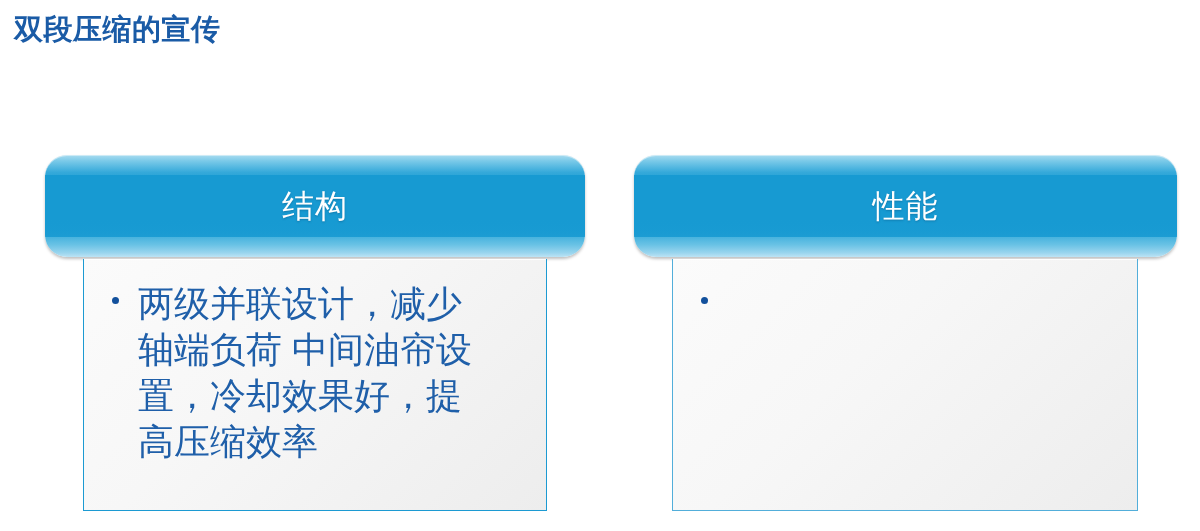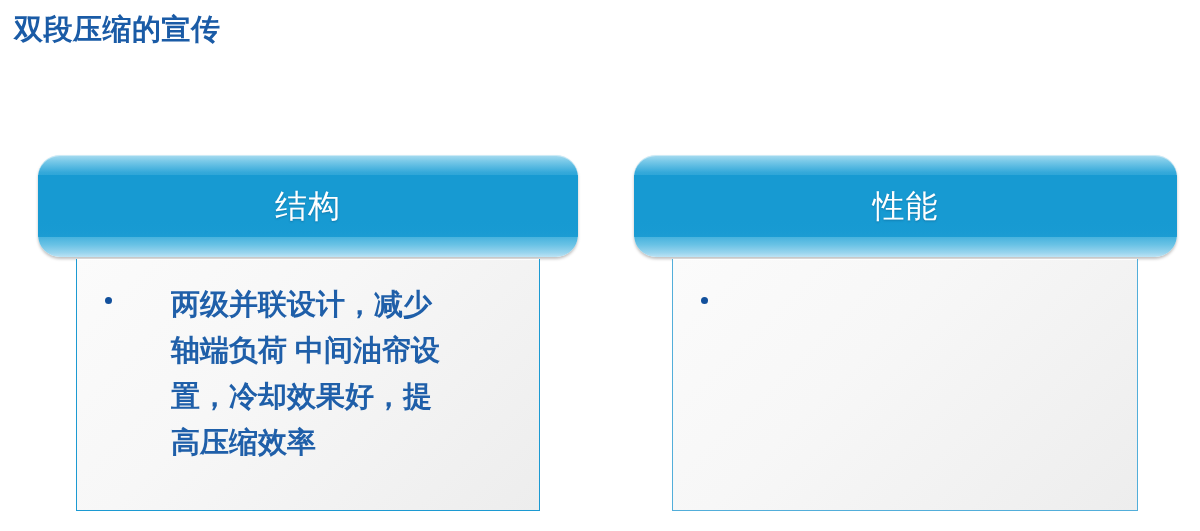--- a/index.html
+++ b/index.html
@@ -34,21 +34,21 @@
     letter-spacing: 0.5px;
     line-height: 1.2;
     white-space: nowrap;
   }
 
   
   .card {
     position: absolute;
     top: 155px;
   }
-  .card.card-0 { left: 38px;  width: 540px; }
+  .card.card-0 { left: 45px;  width: 540px; }
   .card.card-1 { left: 634px; width: 543px; }
 
   
   .card-header {
     position: relative;
     height: 102px;
     border-radius: 22px;
     background:
       linear-gradient(to bottom,
         #a9dcf0 0%,
@@ -124,27 +124,26 @@
   .bullet-dot {
     flex: 0 0 auto;
     width: 7px;
     height: 7px;
     border-radius: 50%;
     background: #12509C;
     margin-top: 16px;
   }
   .bullet-text {
     flex: 1 1 auto;
-    margin-left: 59px;
+    margin-left: 19px;
     color: #1F5FA9;
-    font-size: 29px;
+    font-size: 36px;
     line-height: 46px;
     letter-spacing: 0px;
     white-space: pre-line;
-    font-weight: bold;
   }
 </style>
 </head>
 <body>
 
 <div id="slide">
 
   <div id="slide-title">双段压缩的宣传</div>
 
   <div class="card card-0">

